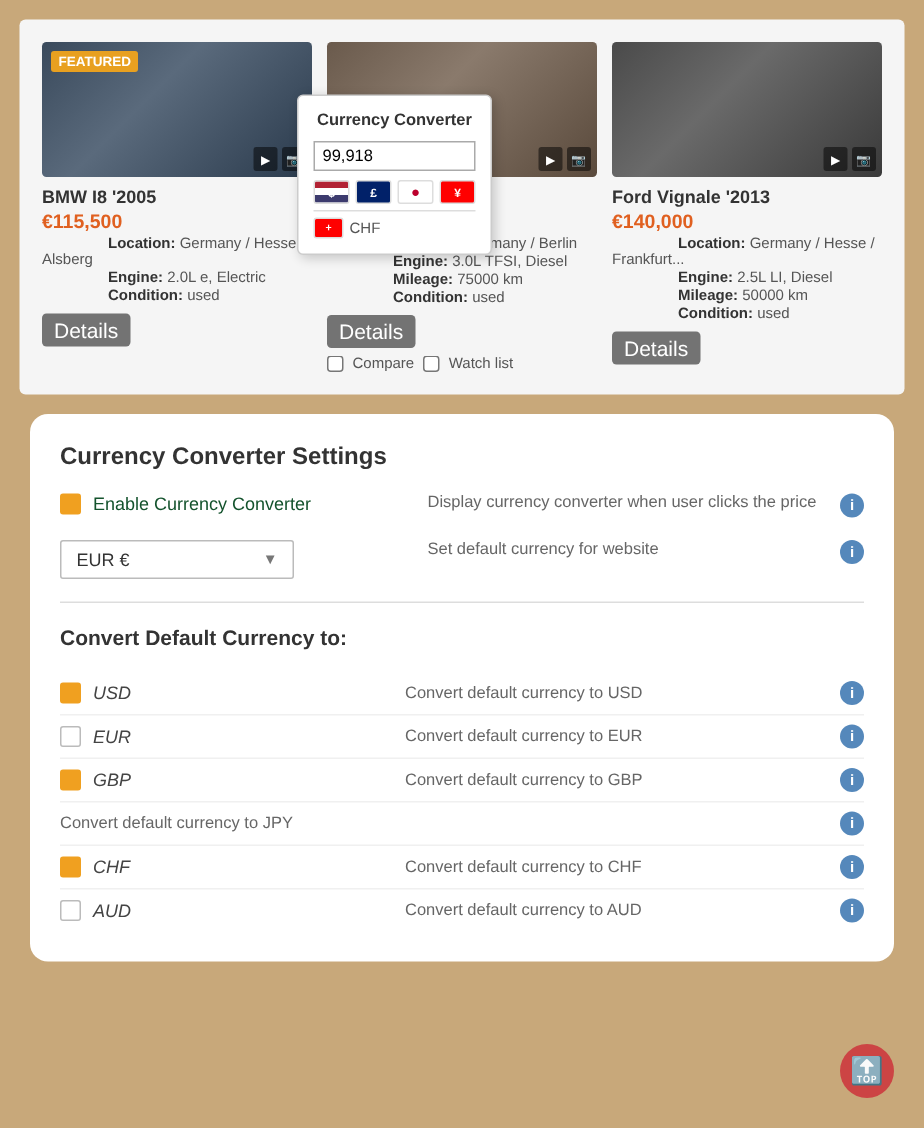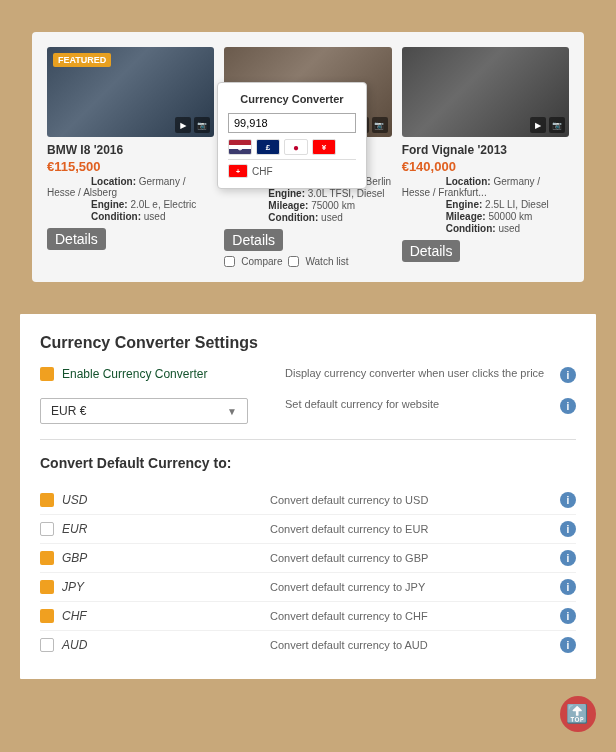--- a/index.html
+++ b/index.html
@@ -7,21 +7,21 @@
       font-family: Arial, sans-serif;
       background: #c8a87a;
       width: 616px;
       min-height: 752px;
       font-size: 12px;
     }
 
     
     .car-section {
       background: #f5f5f5;
-      margin: 32px;
+      margin: 13px;
       padding: 15px;
       border-radius: 4px;
       position: relative;
     }
 
     .car-grid {
       display: flex;
       gap: 10px;
     }
 
@@ -134,21 +134,21 @@
     
     .currency-popup {
       position: absolute;
       top: 50px;
       left: 185px;
       background: white;
       border: 1px solid #ccc;
       border-radius: 4px;
       padding: 10px;
       z-index: 10;
-      width: 150px;
+      width: 130px;
       box-shadow: 2px 2px 8px rgba(0,0,0,0.2);
     }
 
     .popup-title {
       font-size: 11px;
       font-weight: bold;
       text-align: center;
       color: #333;
       margin-bottom: 8px;
     }
@@ -195,21 +195,21 @@
       border: none;
       border-top: 1px solid #ddd;
       margin: 4px 0;
     }
 
     
     .settings-section {
       background: white;
       margin: 0 20px 20px 20px;
       padding: 20px;
-      border-radius: 1px;
+      border-radius: 12px;
     }
 
     .settings-title {
       font-size: 16px;
       font-weight: bold;
       color: #333;
       margin-bottom: 15px;
     }
 
     .setting-row {
@@ -287,21 +287,21 @@
       color: #444;
       margin-bottom: 5px;
     }
 
     .currency-select {
       display: flex;
       align-items: center;
       border: 1px solid #bbb;
       background: white;
       padding: 5px 10px;
-      width: 208px;
+      width: 156px;
       justify-content: space-between;
       cursor: pointer;
       border-radius: 2px;
     }
 
     .currency-select-text {
       font-size: 12px;
       color: #333;
     }
 
@@ -381,21 +381,21 @@
   <div class="car-grid">
 
     <div class="car-card">
       <div class="car-img car-img-1">
         <div class="featured-badge">FEATURED</div>
         <div class="car-icons">
           <div class="car-icon">▶</div>
           <div class="car-icon">📷</div>
         </div>
       </div>
-      <div class="car-title">BMW I8 '2016</div>
+      <div class="car-title">BMW I8 '2005</div>
       <div class="car-price">€115,500</div>
       <div class="car-detail-line"><span class="label">Location:</span> <span>Germany / Hesse / Alsberg</span></div>
       <div class="car-detail-line"><span class="label">Engine:</span> <span>2.0L e, Electric</span></div>
       <div class="car-detail-line"><span class="label">Condition:</span> <span>used</span></div>
       <button class="details-btn">Details</button>
     </div>
 
     <div class="car-card">
       <div class="car-img car-img-2">
         <div class="car-icons">
@@ -514,24 +514,20 @@
       <div class="toggle-box"></div>
       <span class="currency-code">GBP</span>
     </div>
     <div class="convert-right">
       <span class="setting-description">Convert default currency to GBP</span>
       <div class="info-icon">i</div>
     </div>
   </div>
 
   <div class="convert-row">
-    <div class="convert-left">
-      <div class="toggle-box"></div>
-      <span class="currency-code">JPY</span>
-    </div>
     <div class="convert-right">
       <span class="setting-description">Convert default currency to JPY</span>
       <div class="info-icon">i</div>
     </div>
   </div>
 
   <div class="convert-row">
     <div class="convert-left">
       <div class="toggle-box"></div>
       <span class="currency-code">CHF</span>

